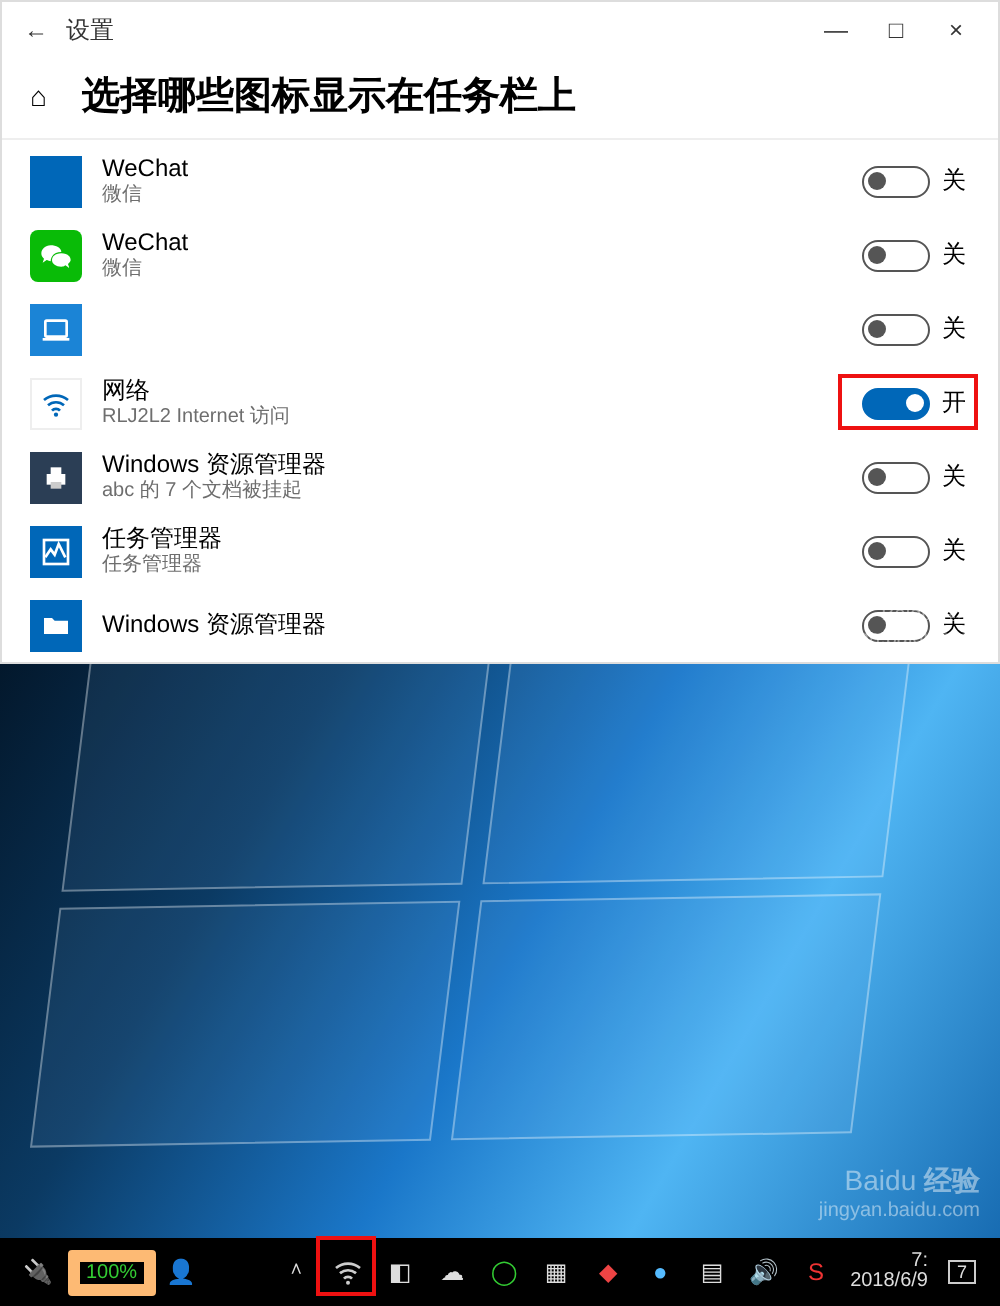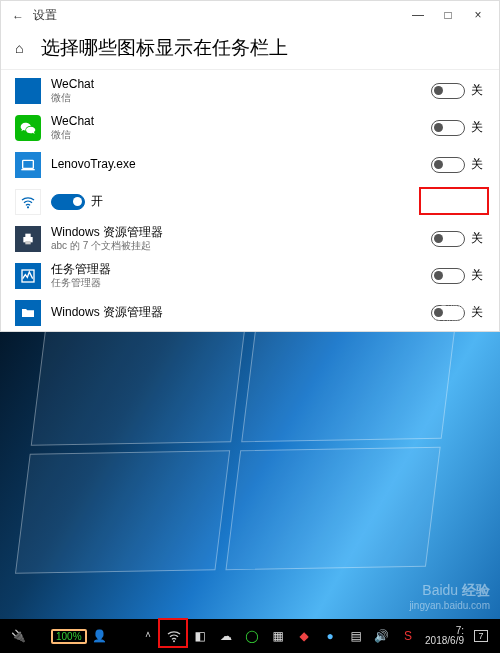--- a/index.html
+++ b/index.html
@@ -8,21 +8,21 @@
 
 .settings-window { height: 332px; border: 1px solid #ddd; background: #fff; position: relative; }
 .titlebar { height: 28px; display: flex; align-items: center; padding: 0 6px; font-size: 12px; color: #333; }
 .titlebar .back { width: 22px; text-align: center; cursor: pointer; }
 .titlebar .wtitle { padding-left: 4px; }
 .titlebar .winctrls { margin-left: auto; display: flex; }
 .titlebar .winctrls span { width: 30px; text-align: center; cursor: pointer; font-family: "Segoe UI Symbol", sans-serif; }
 
 .heading-row { display: flex; align-items: center; padding: 6px 14px 4px 14px; }
 .heading-row .home { width: 18px; font-size: 14px; margin-right: 8px; cursor: pointer; }
-.heading-row h1 { font-size: 19px; font-weight: 400; }
+.heading-row h1 { font-size: 19px; font-weight: 700; }
 
 .hr { height: 1px; background: #eee; margin: 4px 0 2px 0; }
 
 .list { padding: 0 14px; }
 .row { display: flex; align-items: center; height: 37px; position: relative; }
 .ico { width: 26px; height: 26px; margin-right: 10px; background: #0067b8; display: flex; align-items: center; justify-content: center; color: #fff; }
 .ico svg { width: 16px; height: 16px; }
 .labels { flex: 1; line-height: 1.1; }
 .labels .t1 { font-size: 12px; color: #000; }
 .labels .t2 { font-size: 10px; color: #6e6e6e; }
@@ -41,21 +41,21 @@
 .ico.wifi { background: #fff; color: #0067b8; border: 1px solid #eee; }
 
 
 .desktop-panel { height: 321px; position: relative; background: linear-gradient(120deg,#03182c 0%,#0b3a63 25%,#1a77c9 50%,#4fb5f3 70%,#1264ab 100%); overflow: hidden; }
 .window-grid { position: absolute; left: 30px; top: -10px; width: 440px; height: 260px; transform: skewX(-8deg) rotate(-1deg); }
 .window-grid .pane { position: absolute; border: 1px solid rgba(255,255,255,.35); background: rgba(150,210,255,.08); }
 
 .taskbar { position: absolute; left: 0; right: 0; bottom: 0; height: 34px; background: #000; display: flex; align-items: center; padding: 0 6px; color: #ddd; }
 .taskbar .sep { flex: 1; }
 .taskbar .titem { width: 22px; height: 22px; display: flex; align-items: center; justify-content: center; margin: 0 2px; cursor: pointer; position: relative; font-size: 12px; }
-.battery-badge { border:2px solid #fdba74; color:#3c3; font-size:10px; padding:0 3px; border-radius:2px; margin-left:19px; }
+.battery-badge { border:6px solid #fdba74; color:#3c3; font-size:10px; padding:0 3px; border-radius:2px; margin-left:2px; }
 .clock-block { font-size: 10px; line-height: 1.05; text-align: right; margin: 0 4px; }
 
 .watermark { position: absolute; right: 10px; color: rgba(255,255,255,.45); font-size: 10px; text-align: right; pointer-events: none; } 
 .wm2 { bottom: 42px; }
 </style>
 </head>
 <body>
 
 <div class="settings-window">
 
@@ -108,35 +108,38 @@
         </div>
       </div>
       <div class="row">
         <div class="ico blue-square">
           <svg viewBox="0 0 24 24">
             <rect x="4" y="5" width="16" height="12" rx="1" fill="none" stroke="#fff" stroke-width="2"></rect>
             <rect x="2" y="18" width="20" height="2" fill="#fff"></rect>
           </svg>
         </div>
         <div class="labels">
-          <div class="t1">LenovoTray.exe</div>
         </div>
         <div class="toggle-wrap">
           <div class="toggle ">
             <div class="knob"></div>
           </div>
           <span class="toggle-label">关</span>
         </div>
       </div>
       <div class="row">
         <div class="ico wifi">
           <svg viewBox="0 0 24 24">
             <path fill="none" stroke="#0067b8" stroke-width="2" d="M3 9a14 14 0 0 1 18 0M6 13a9 9 0 0 1 12 0M9 17a4 4 0 0 1 6 0"></path>
             <circle cx="12" cy="20" r="1.6" fill="#0067b8"></circle>
           </svg>
+        </div>
+        <div class="labels">
+          <div class="t1">网络</div>
+          <div class="t2">RLJ2L2 Internet 访问</div>
         </div>
         <div class="toggle-wrap">
           <div class="toggle on">
             <div class="knob"></div>
           </div>
           <span class="toggle-label">开</span>
         </div>
         <div class="red-box" style="right: -4px; top: 4px; width: 70px; height: 28px;"></div>
       </div>
       <div class="row">

